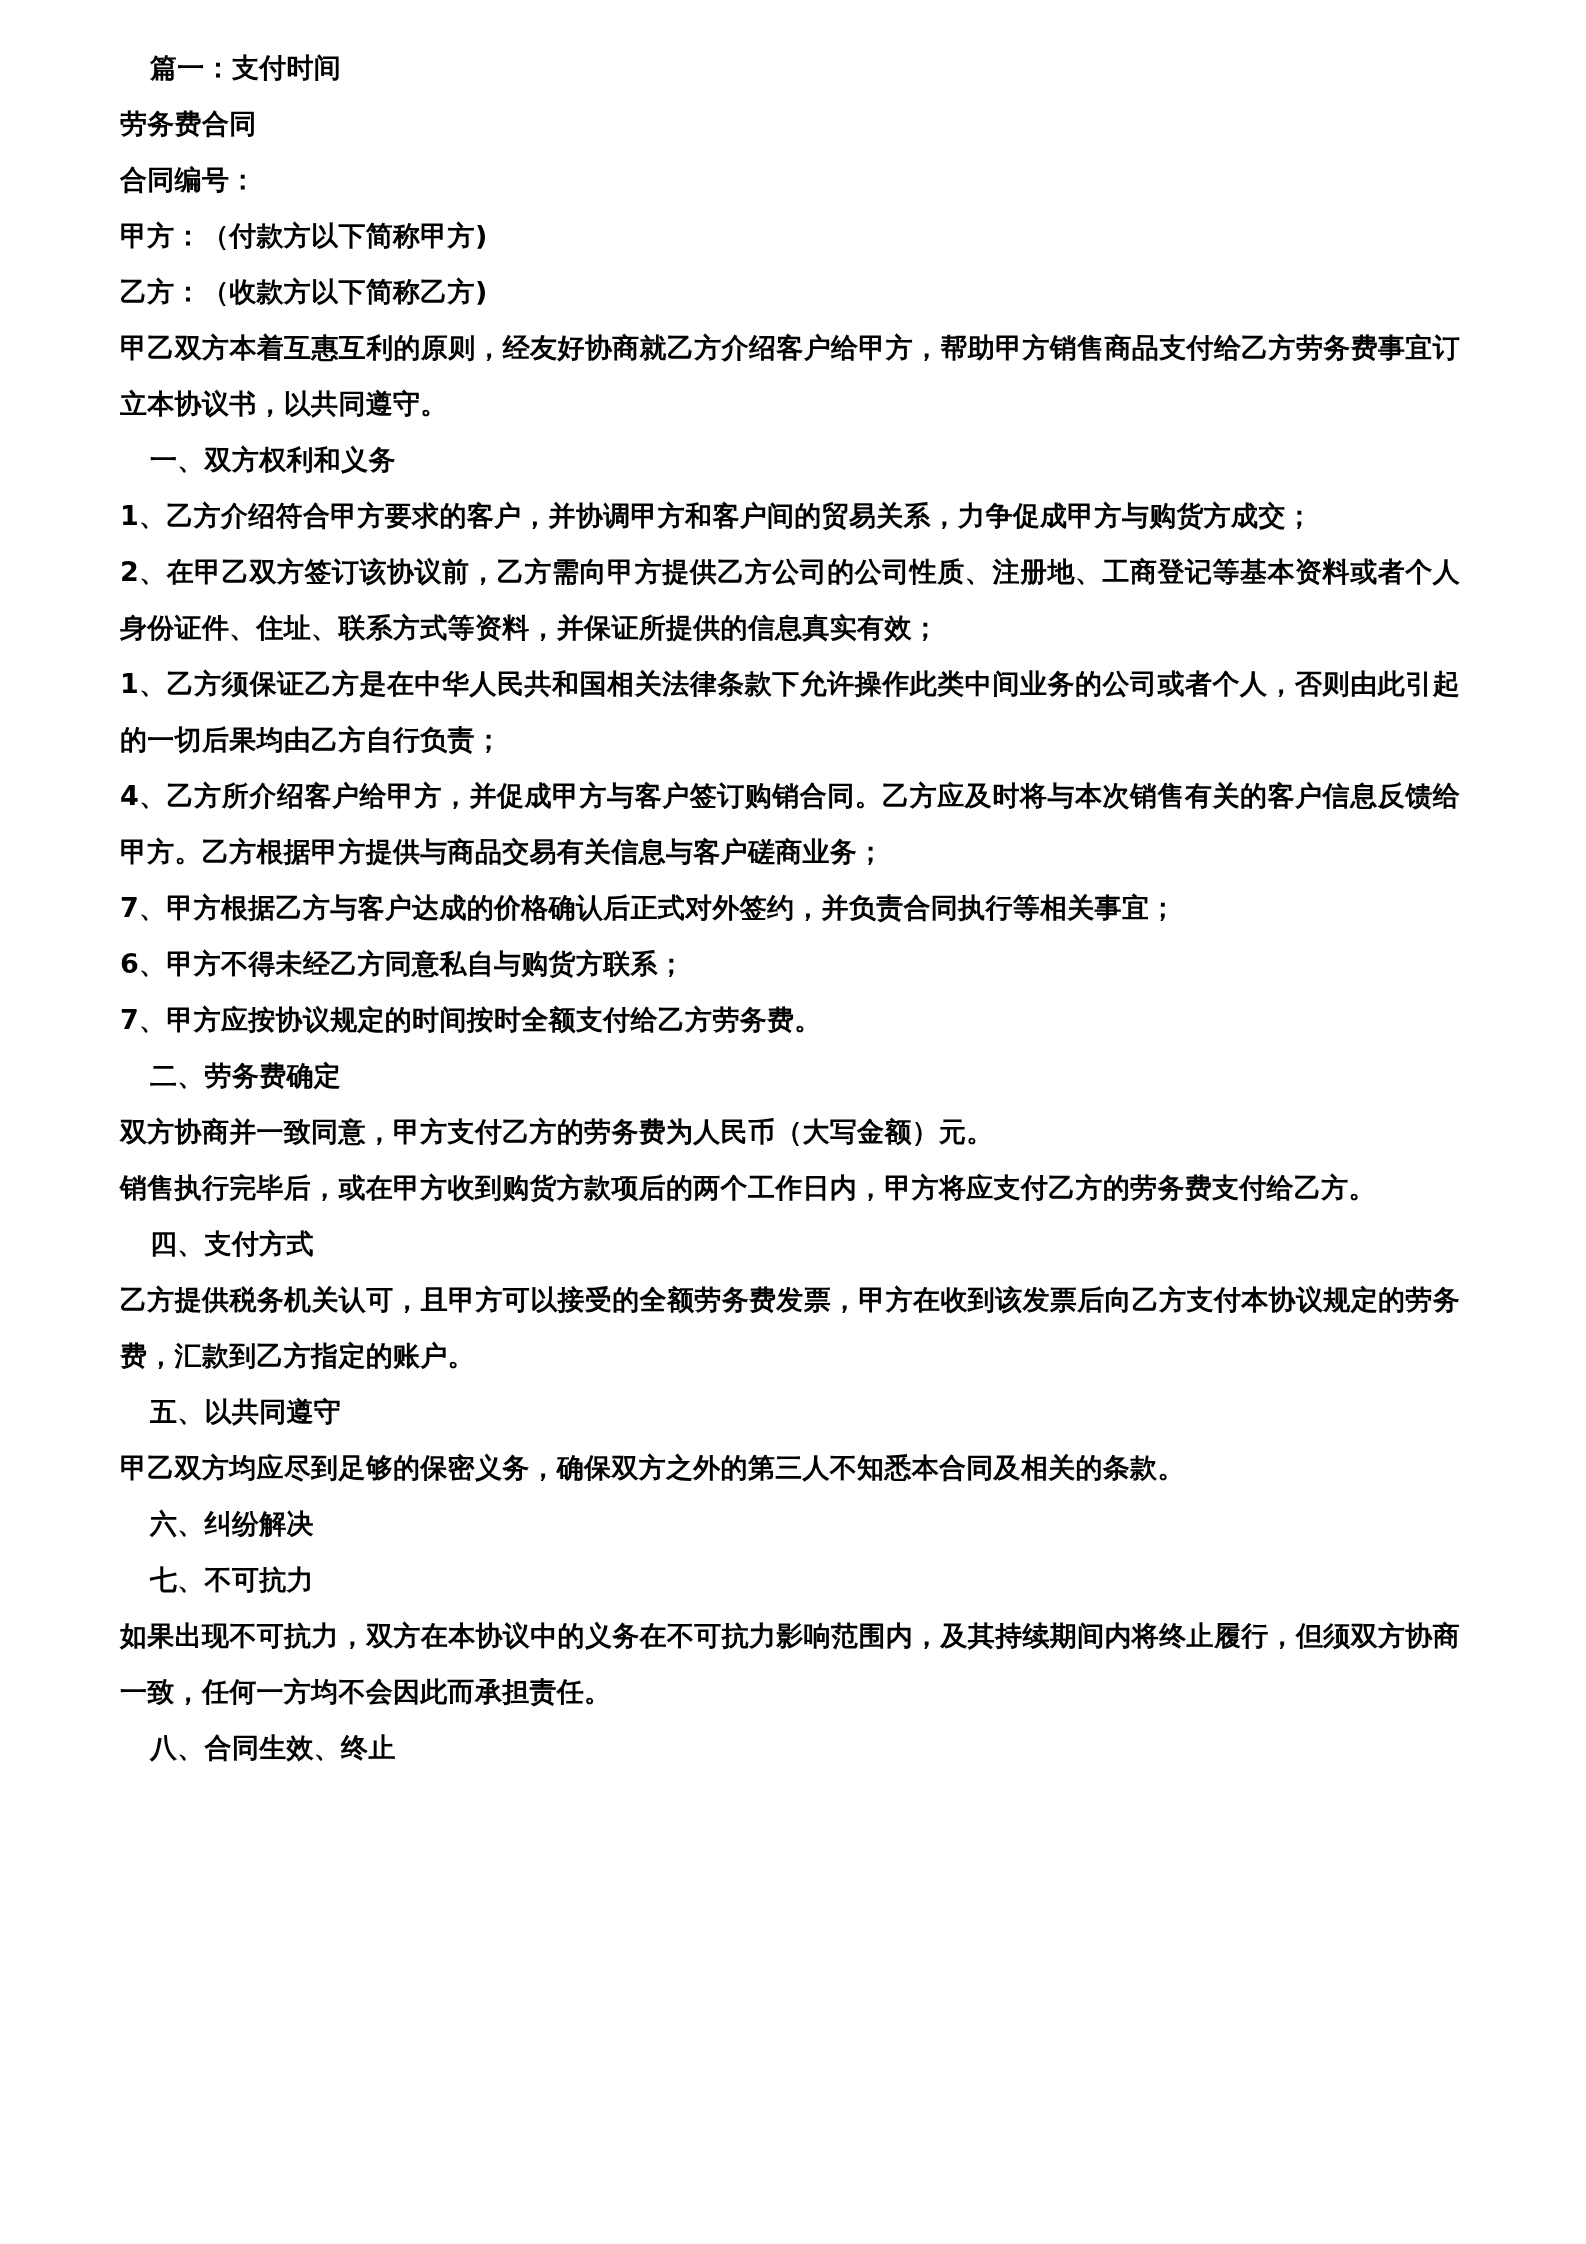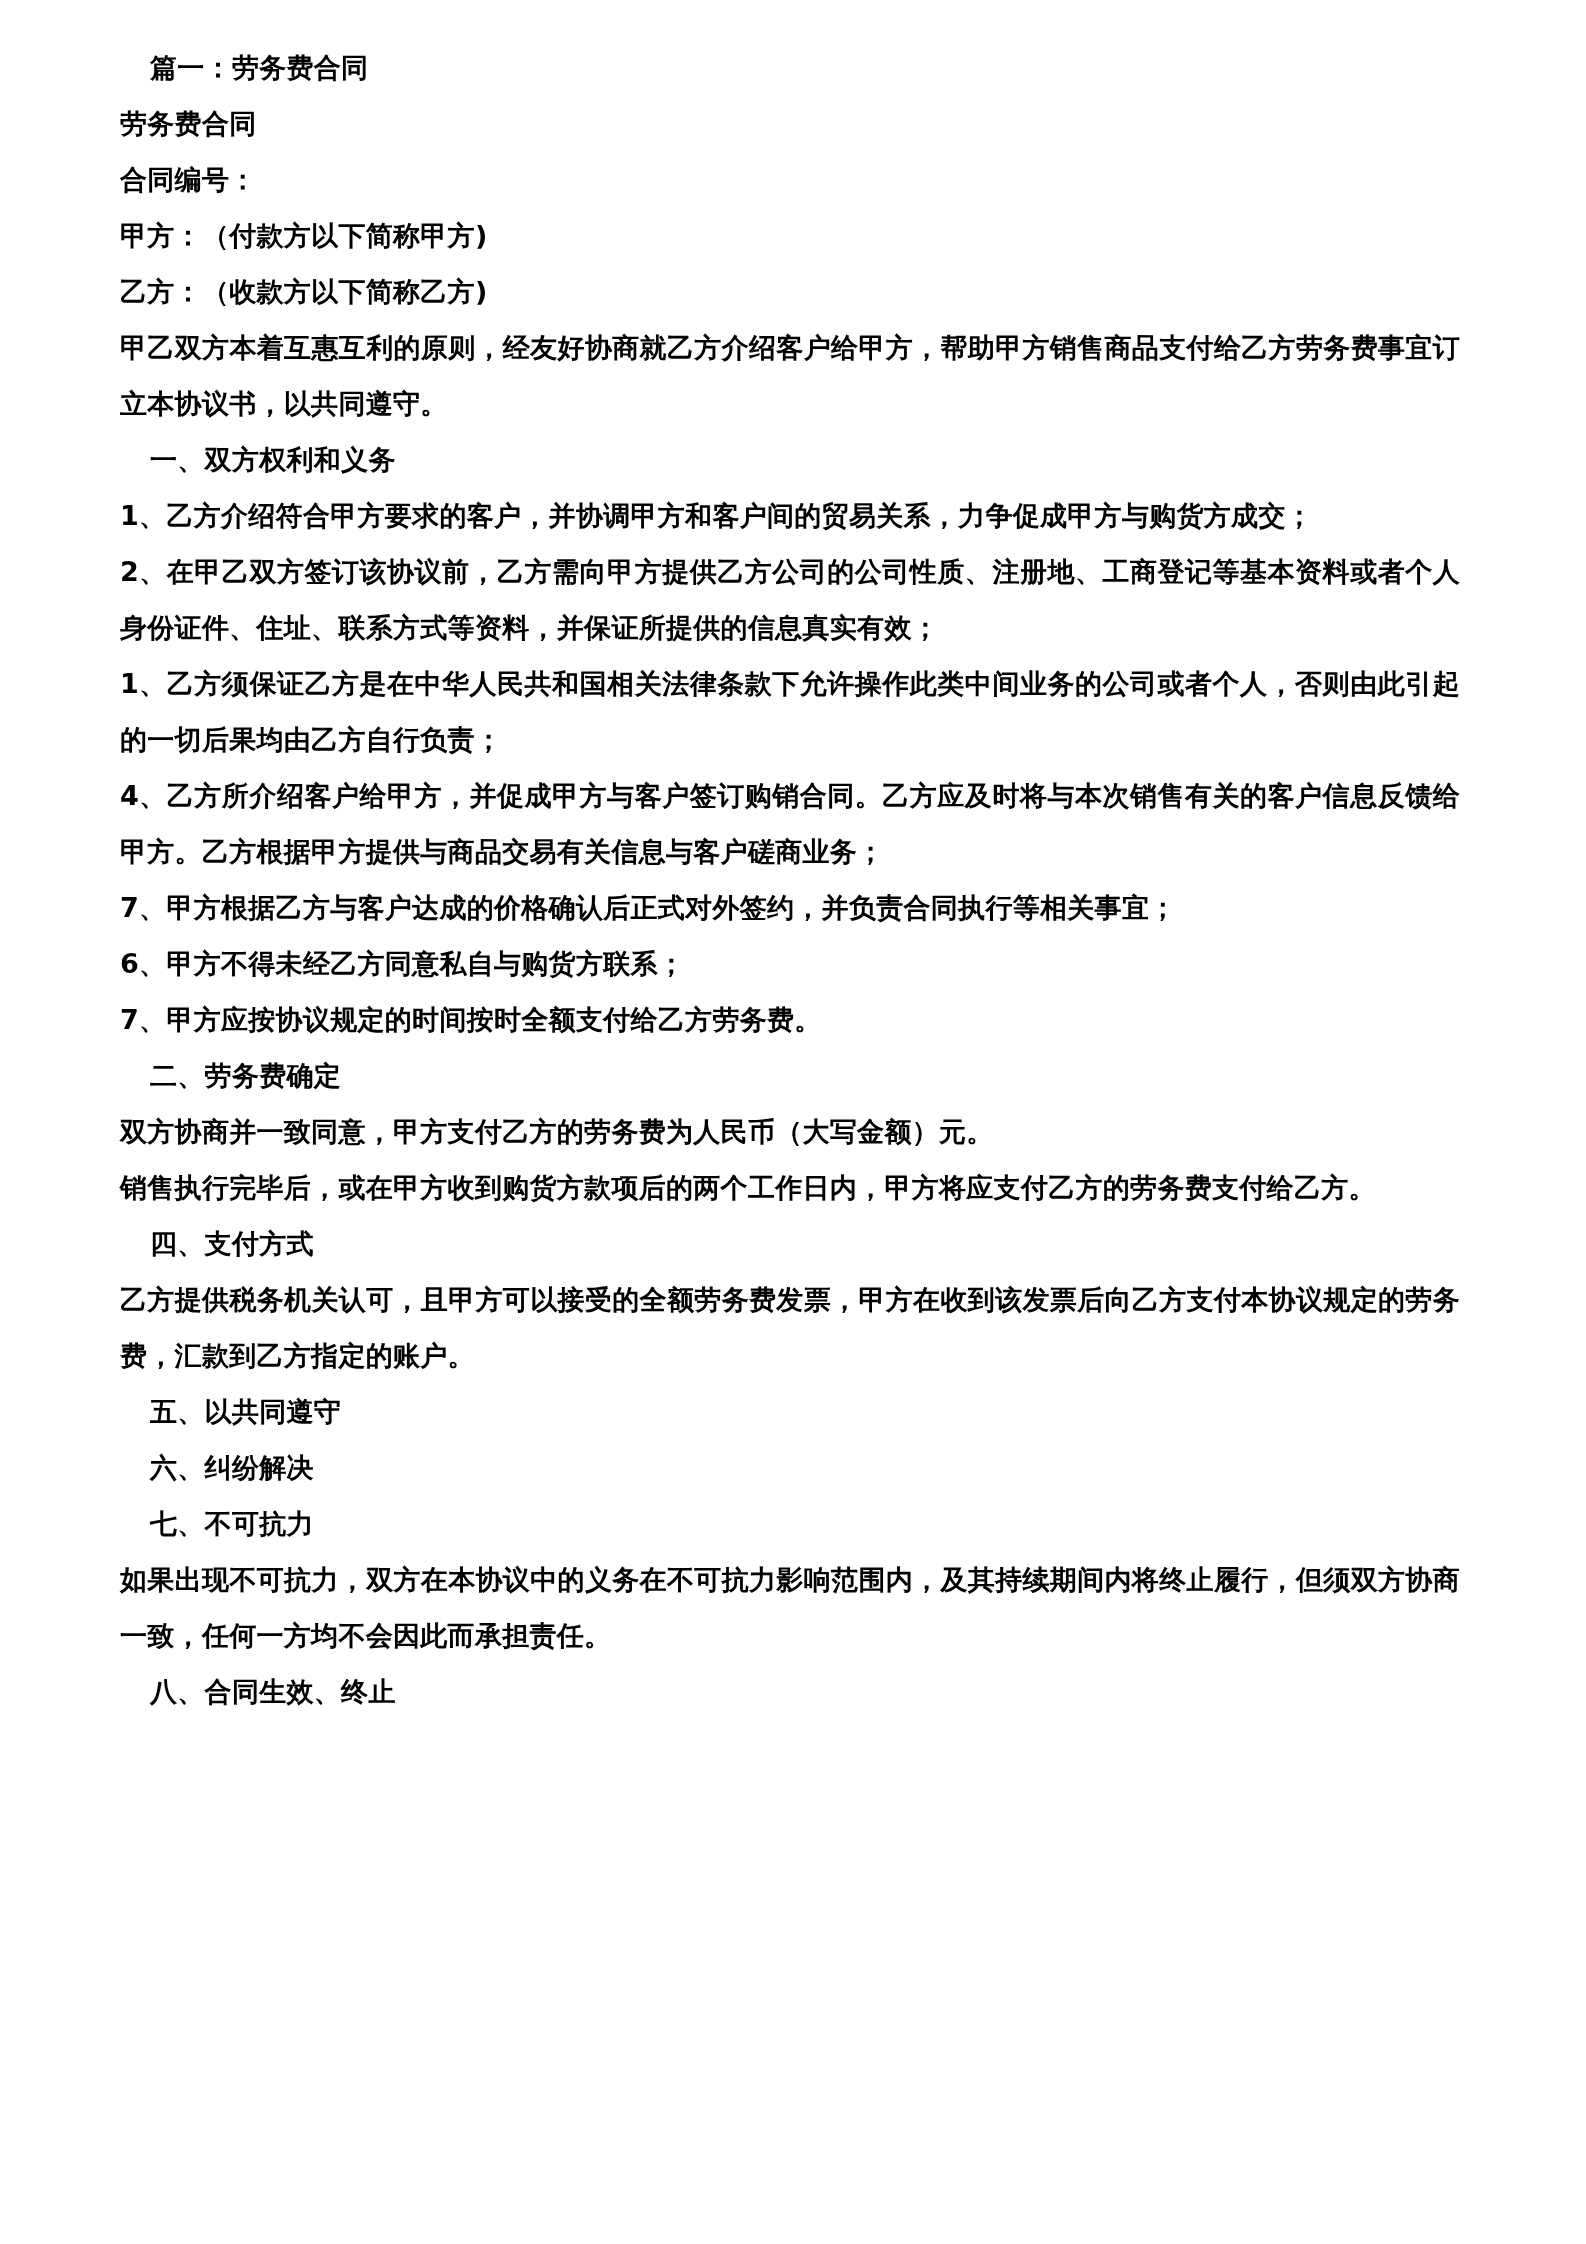--- a/index.html
+++ b/index.html
@@ -39,21 +39,21 @@
   .para.section {
     padding-left: 30px;
   }
 </style>
 </head>
 <body>
 
 <div class="page">
   <div class="doc-body">
 
-    <p class="para heading-main">篇一：劳务费合同</p>
+    <p class="para heading-main">篇一：支付时间</p>
     <p class="para">劳务费合同</p>
     <p class="para">合同编号：</p>
     <p class="para">甲方：（付款方以下简称甲方)</p>
     <p class="para">乙方：（收款方以下简称乙方)</p>
     <p class="para">甲乙双方本着互惠互利的原则，经友好协商就乙方介绍客户给甲方，帮助甲方销售商品支付给乙方劳务费事宜订立本协议书，以共同遵守。</p>
 
     <p class="para section">一、双方权利和义务</p>
     <p class="para">1、乙方介绍符合甲方要求的客户，并协调甲方和客户间的贸易关系，力争促成甲方与购货方成交；</p>
     <p class="para">2、在甲乙双方签订该协议前，乙方需向甲方提供乙方公司的公司性质、注册地、工商登记等基本资料或者个人身份证件、住址、联系方式等资料，并保证所提供的信息真实有效；</p>
     <p class="para">1、乙方须保证乙方是在中华人民共和国相关法律条款下允许操作此类中间业务的公司或者个人，否则由此引起的一切后果均由乙方自行负责；</p>
@@ -64,20 +64,21 @@
 
     <p class="para section">二、劳务费确定</p>
     <p class="para">双方协商并一致同意，甲方支付乙方的劳务费为人民币（大写金额）元。</p>
 
     <p class="para">销售执行完毕后，或在甲方收到购货方款项后的两个工作日内，甲方将应支付乙方的劳务费支付给乙方。</p>
 
     <p class="para section">四、支付方式</p>
     <p class="para">乙方提供税务机关认可，且甲方可以接受的全额劳务费发票，甲方在收到该发票后向乙方支付本协议规定的劳务费，汇款到乙方指定的账户。</p>
 
     <p class="para section">五、以共同遵守</p>
+    <p class="para">甲乙双方均应尽到足够的保密义务，确保双方之外的第三人不知悉本合同及相关的条款。</p>
 
     <p class="para section">六、纠纷解决</p>
 
     <p class="para section">七、不可抗力</p>
     <p class="para">如果出现不可抗力，双方在本协议中的义务在不可抗力影响范围内，及其持续期间内将终止履行，但须双方协商一致，任何一方均不会因此而承担责任。</p>
 
     <p class="para section">八、合同生效、终止</p>
 
   </div>
 </div>

